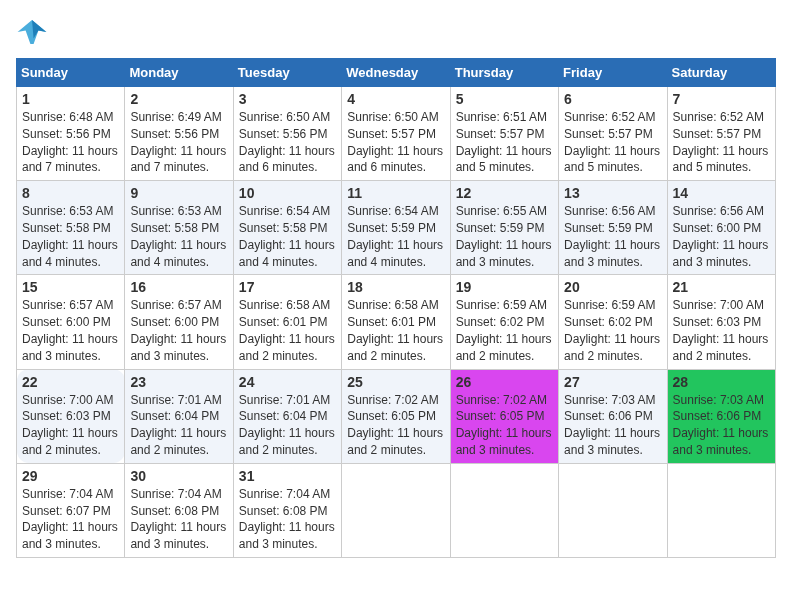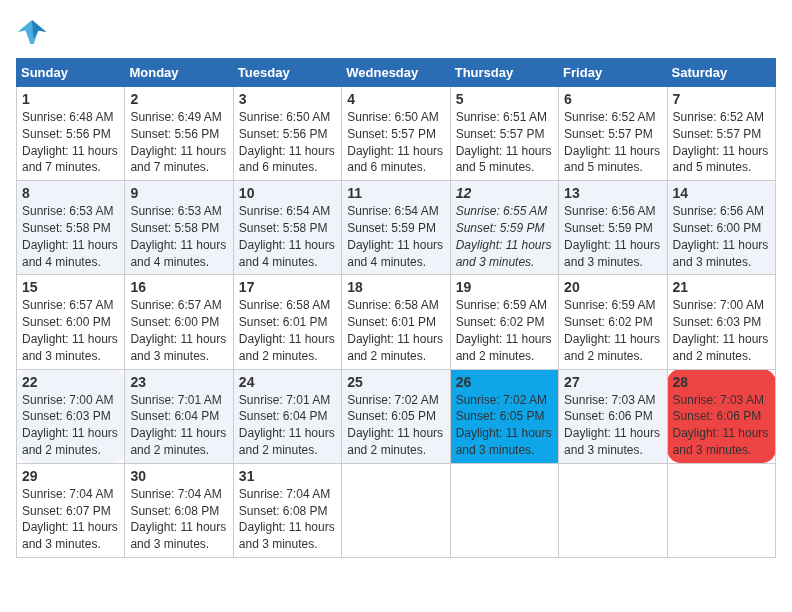--- a/index.html
+++ b/index.html
@@ -159,21 +159,21 @@
           <div class="day-info">Sunrise: 6:53 AM<br>Sunset: 5:58 PM<br>Daylight: 11 hours and 4 minutes.</div>
         </td>
         <td style="background: rgb(240, 244, 250);">
           <span class="day-num">10</span>
           <div class="day-info">Sunrise: 6:54 AM<br>Sunset: 5:58 PM<br>Daylight: 11 hours and 4 minutes.</div>
         </td>
         <td style="background: rgb(240, 244, 250);">
           <span class="day-num">11</span>
           <div class="day-info">Sunrise: 6:54 AM<br>Sunset: 5:59 PM<br>Daylight: 11 hours and 4 minutes.</div>
         </td>
-        <td style="background: rgb(240, 244, 250); font-style: italic;">
+        <td style="background: rgb(240, 244, 250);">
           <span class="day-num">12</span>
           <div class="day-info">Sunrise: 6:55 AM<br>Sunset: 5:59 PM<br>Daylight: 11 hours and 3 minutes.</div>
         </td>
         <td style="background: rgb(240, 244, 250);">
           <span class="day-num">13</span>
           <div class="day-info">Sunrise: 6:56 AM<br>Sunset: 5:59 PM<br>Daylight: 11 hours and 3 minutes.</div>
         </td>
         <td style="background: rgb(240, 244, 250);">
           <span class="day-num">14</span>
           <div class="day-info">Sunrise: 6:56 AM<br>Sunset: 6:00 PM<br>Daylight: 11 hours and 3 minutes.</div>
@@ -219,29 +219,29 @@
           <div class="day-info">Sunrise: 7:01 AM<br>Sunset: 6:04 PM<br>Daylight: 11 hours and 2 minutes.</div>
         </td>
         <td style="background: rgb(240, 244, 250);">
           <span class="day-num">24</span>
           <div class="day-info">Sunrise: 7:01 AM<br>Sunset: 6:04 PM<br>Daylight: 11 hours and 2 minutes.</div>
         </td>
         <td style="background: rgb(240, 244, 250);">
           <span class="day-num">25</span>
           <div class="day-info">Sunrise: 7:02 AM<br>Sunset: 6:05 PM<br>Daylight: 11 hours and 2 minutes.</div>
         </td>
-        <td style="background: #0ea5e9;">
+        <td style="background: #d946ef;">
           <span class="day-num">26</span>
           <div class="day-info">Sunrise: 7:02 AM<br>Sunset: 6:05 PM<br>Daylight: 11 hours and 3 minutes.</div>
         </td>
         <td style="background: rgb(240, 244, 250);">
           <span class="day-num">27</span>
           <div class="day-info">Sunrise: 7:03 AM<br>Sunset: 6:06 PM<br>Daylight: 11 hours and 3 minutes.</div>
         </td>
-        <td style="background: #ef4444; border-radius: 14px;">
+        <td style="background: #22c55e;">
           <span class="day-num">28</span>
           <div class="day-info">Sunrise: 7:03 AM<br>Sunset: 6:06 PM<br>Daylight: 11 hours and 3 minutes.</div>
         </td>
       </tr>
       <tr>
         <td>
           <span class="day-num">29</span>
           <div class="day-info">Sunrise: 7:04 AM<br>Sunset: 6:07 PM<br>Daylight: 11 hours and 3 minutes.</div>
         </td>
         <td>

